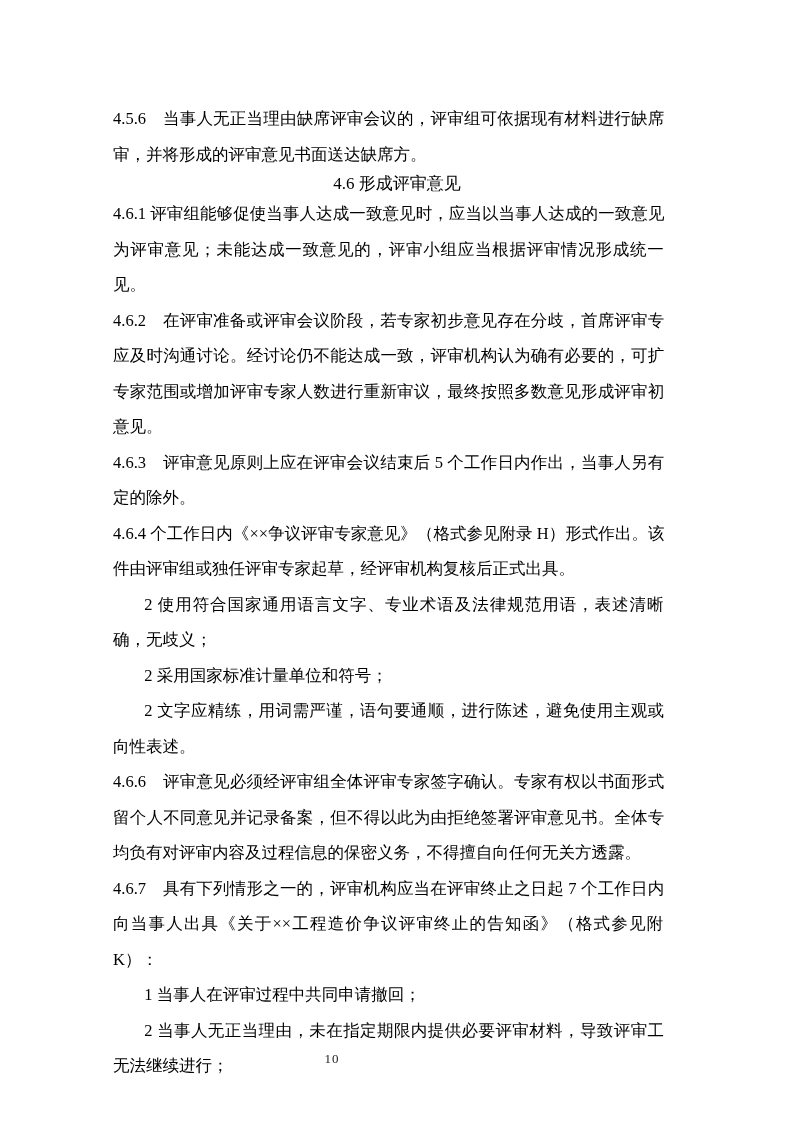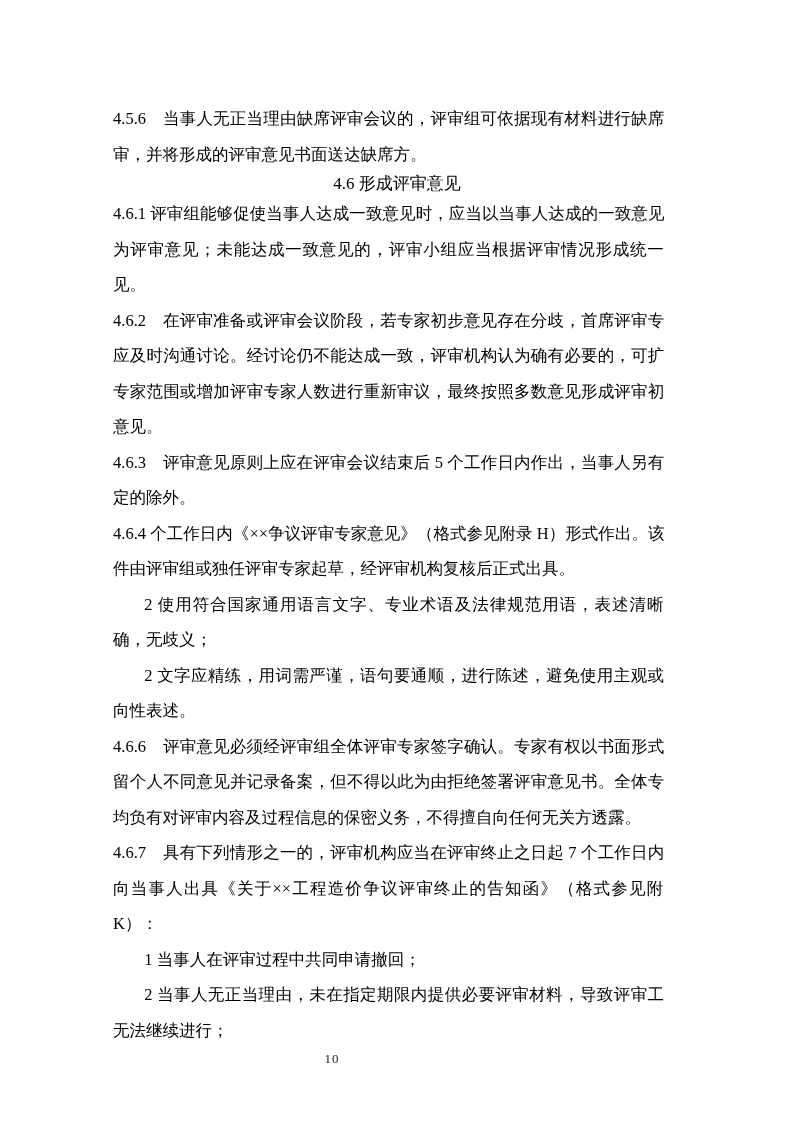--- a/index.html
+++ b/index.html
@@ -68,20 +68,21 @@
 
     <p class="para">4.6.2　在评审准备或评审会议阶段，若专家初步意见存在分歧，首席评审专家应及时沟通讨论。经讨论仍不能达成一致，评审机构认为确有必要的，可扩大专家范围或增加评审专家人数进行重新审议，最终按照多数意见形成评审初步意见。</p>
 
     <p class="para">4.6.3　评审意见原则上应在评审会议结束后 5 个工作日内作出，当事人另有约定的除外。</p>
 
     <p class="para">4.6.4 个工作日内《××争议评审专家意见》（格式参见附录 H）形式作出。该文件由评审组或独任评审专家起草，经评审机构复核后正式出具。</p>
 
 
     <p class="para list-item">2 使用符合国家通用语言文字、专业术语及法律规范用语，表述清晰明确，无歧义；</p>
 
+    <p class="para list-item">2 采用国家标准计量单位和符号；</p>
 
     <p class="para list-item">2 文字应精练，用词需严谨，语句要通顺，进行陈述，避免使用主观或倾向性表述。</p>
 
     <p class="para">4.6.6　评审意见必须经评审组全体评审专家签字确认。专家有权以书面形式保留个人不同意见并记录备案，但不得以此为由拒绝签署评审意见书。全体专家均负有对评审内容及过程信息的保密义务，不得擅自向任何无关方透露。</p>
 
     <p class="para">4.6.7　具有下列情形之一的，评审机构应当在评审终止之日起 7 个工作日内，向当事人出具《关于××工程造价争议评审终止的告知函》（格式参见附录 K）：</p>
 
     <p class="para list-item">1 当事人在评审过程中共同申请撤回；</p>
 
     <p class="para list-item">2 当事人无正当理由，未在指定期限内提供必要评审材料，导致评审工作无法继续进行；</p>

